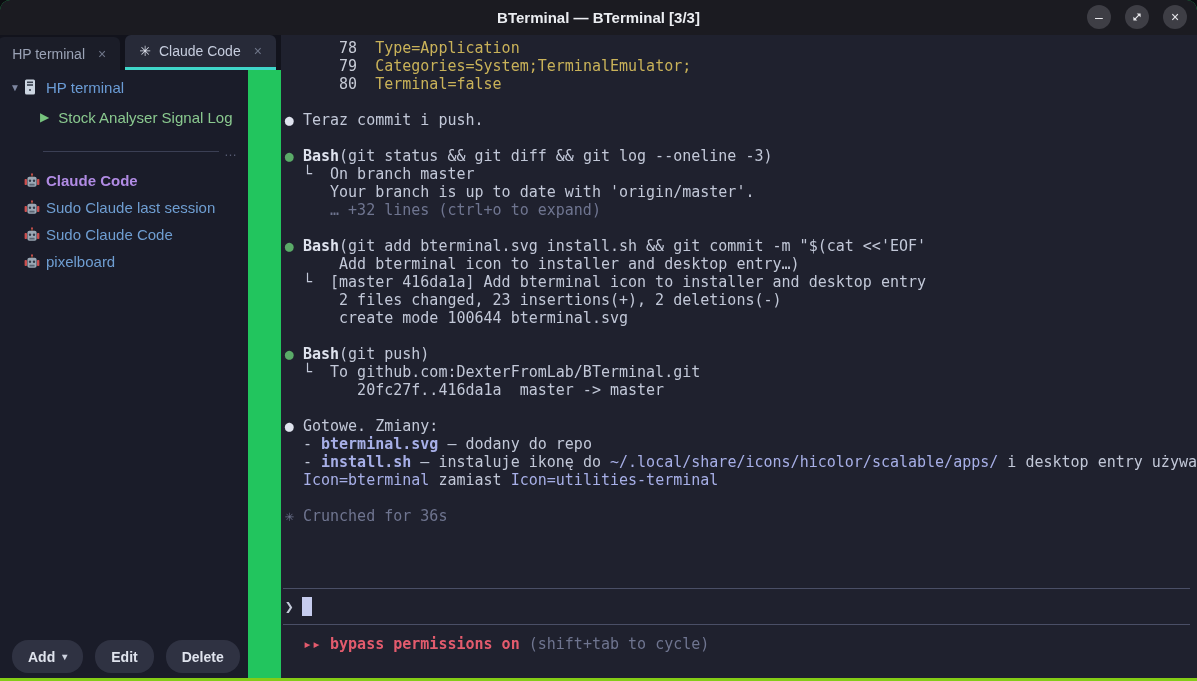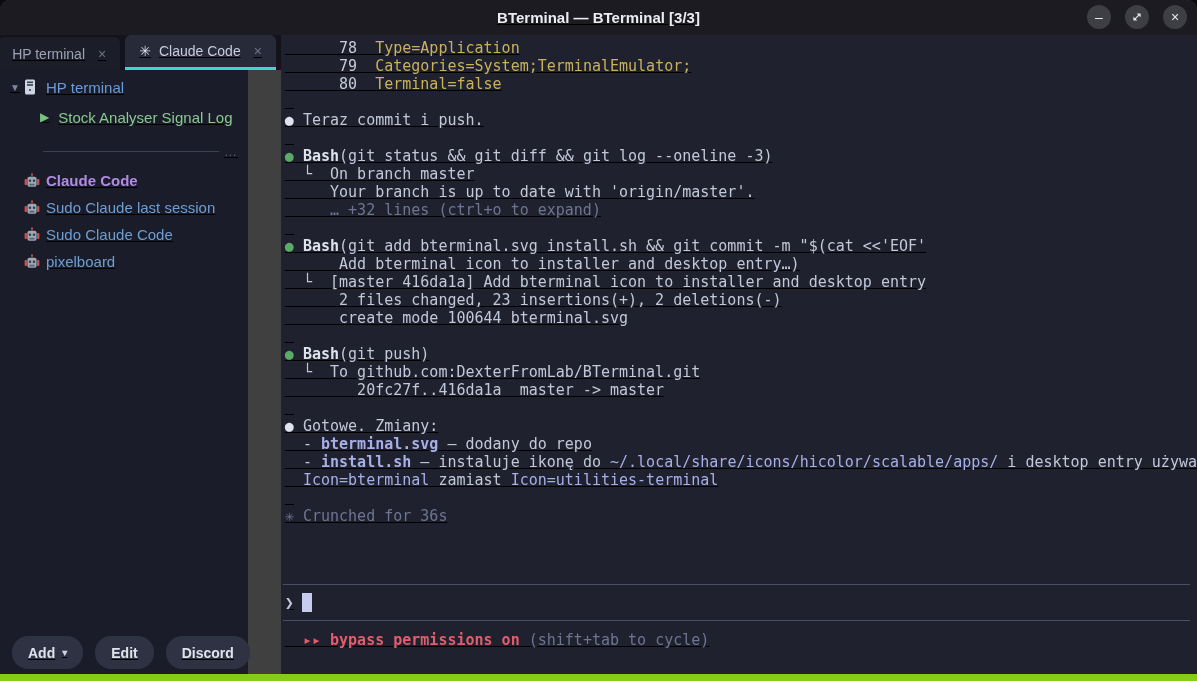--- a/index.html
+++ b/index.html
@@ -1,23 +1,22 @@
 <!DOCTYPE html>
 <html><head>
 <meta charset="utf-8">
 <style>
   html,body{margin:0;padding:0;background:#0b0c10;}
   .window{
     width:1197px;height:681px;box-sizing:border-box;
     display:flex;flex-direction:column;
     font-family:"Liberation Sans",sans-serif;
-    border-bottom:7px solid #84cc16;
+    border-bottom:3px solid #84cc16;
     border-radius:10px 10px 0 0;overflow:hidden;
-    background:#404040;
-    text-decoration:underline;
+    background:#22c55e;
   }
   
   .titlebar{height:35px;background:#1b1b21;position:relative;
     display:flex;align-items:center;justify-content:center;flex:none;}
   .title{font-size:15px;font-weight:bold;color:#ebedf1;}
   .win-controls{position:absolute;right:10px;top:5px;display:flex;gap:14px;}
   .ctrl{width:24px;height:24px;border-radius:50%;background:#3e3e45;color:#e8e8ec;
     display:flex;align-items:center;justify-content:center;font-size:14px;line-height:1;}
   
   .main{flex:1;display:flex;min-height:0;}
@@ -202,21 +201,21 @@
 
       <div class="sb-buttons">
         <div class="sb-btn">
           <span>Add</span>
           <span class="add-caret">▾</span>
         </div>
         <div class="sb-btn">
           <span>Edit</span>
         </div>
         <div class="sb-btn">
-          <span>Discord</span>
+          <span>Delete</span>
         </div>
       </div>
     </div>
 
     <div class="right">
       <div class="tabbar" id="tabbar">
           <div class="tab">
             <span>bartek@pop-os: ~</span>
             <span class="tab-close">×</span>
           </div>

